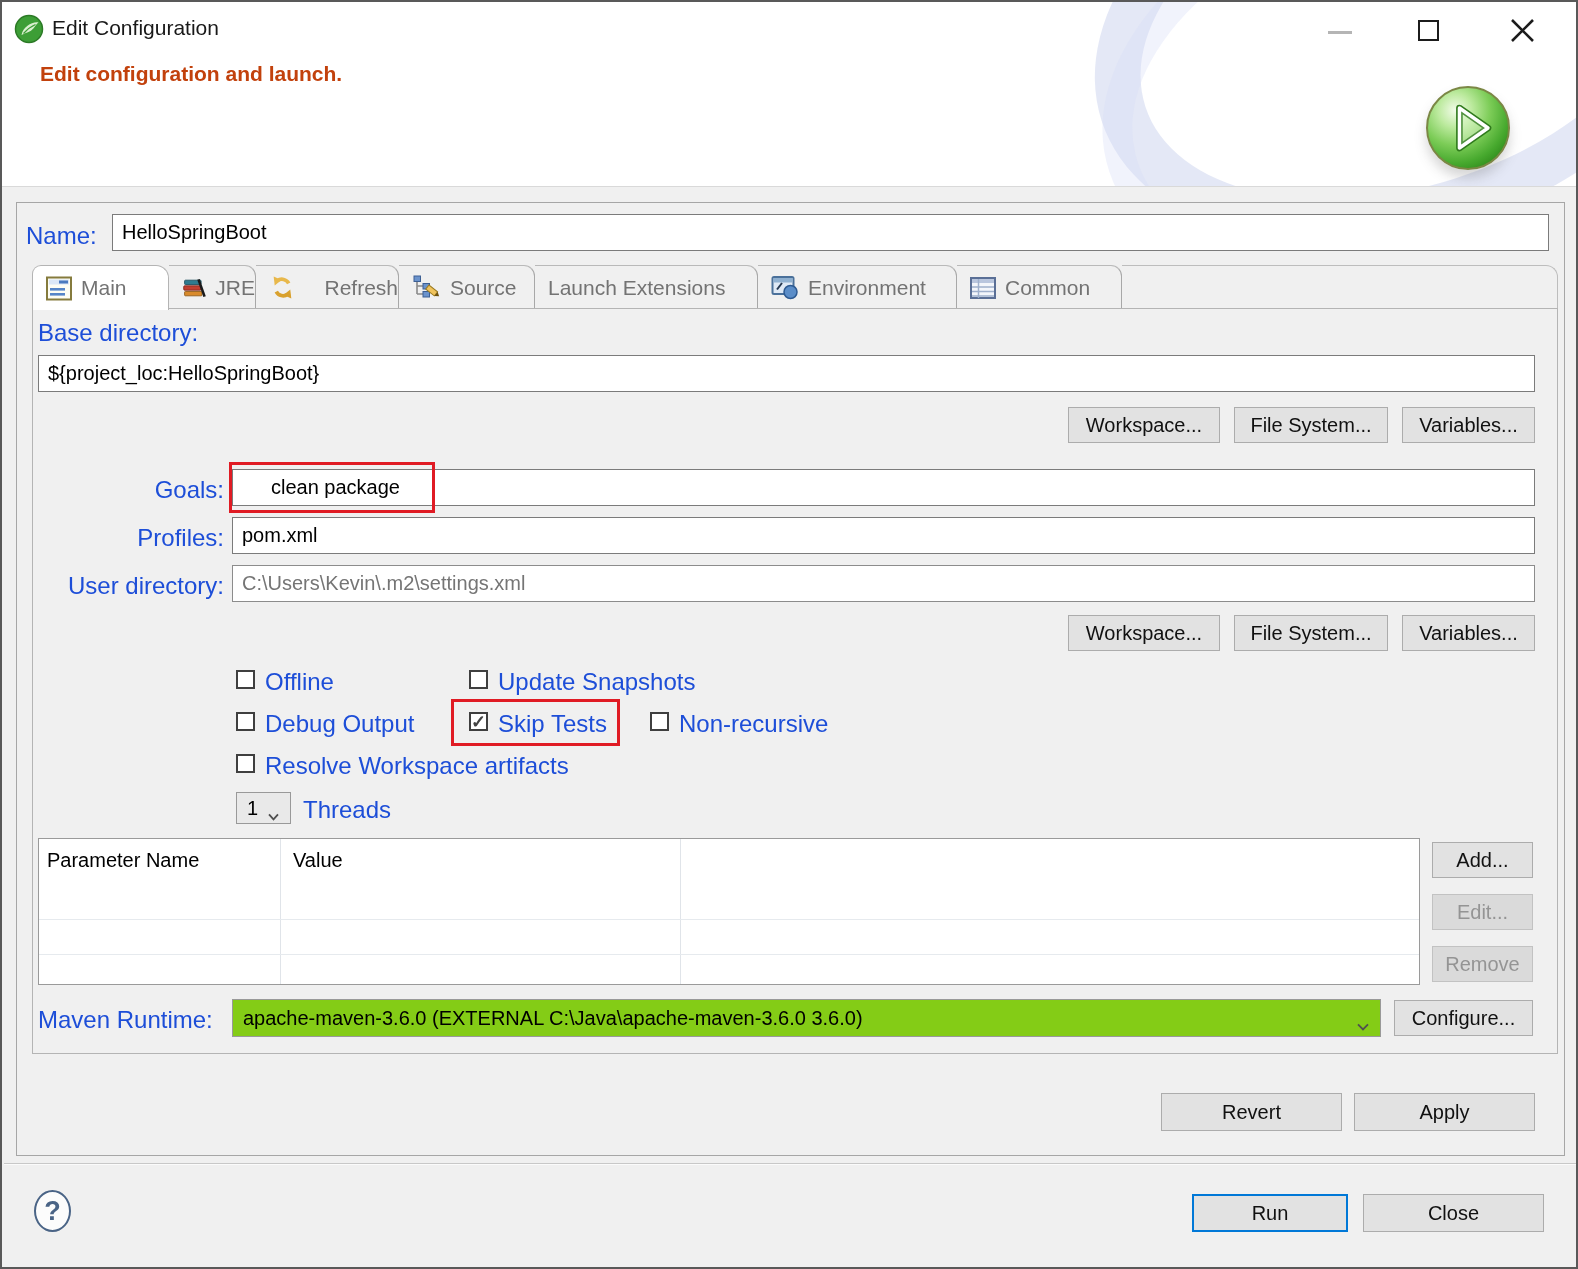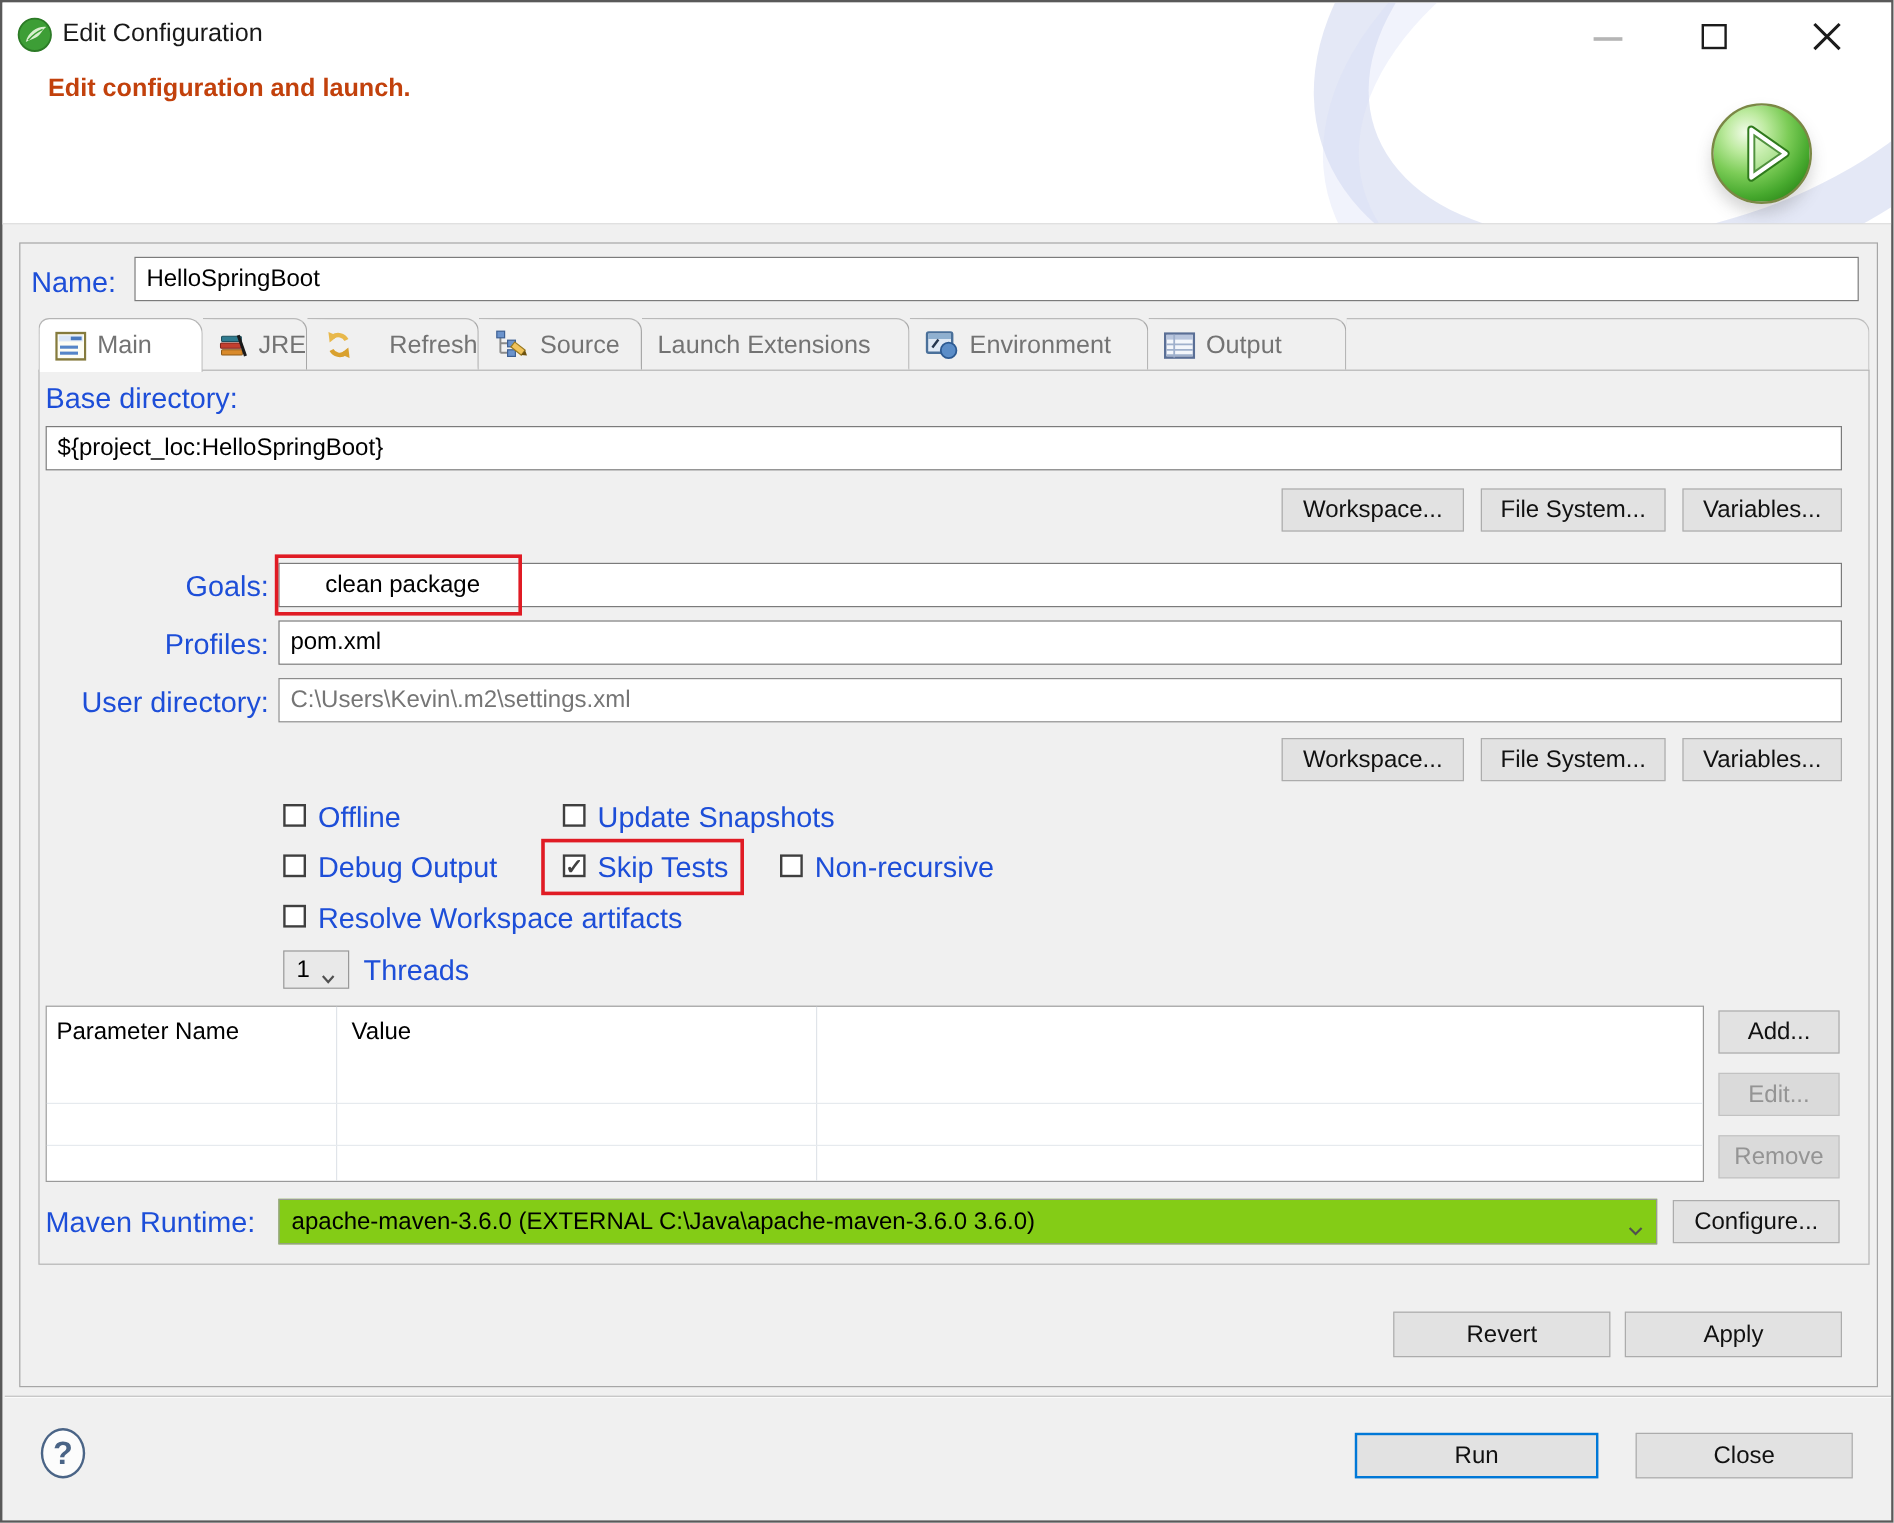--- a/index.html
+++ b/index.html
@@ -166,21 +166,21 @@
     <span>Environment</span>
   </div>
 
   <div class="tab" style="left:955px;width:165px;">
     <svg width="26" height="24" viewBox="0 0 26 24">
       <rect x="1" y="2" width="24" height="20" fill="#f3f6fb" stroke="#5a6f96" stroke-width="2"></rect>
       <rect x="2" y="3" width="22" height="4" fill="#b9c6de"></rect>
       <path d="M2 11 H24 M2 15.5 H24 M2 20 H24" stroke="#9fb0cc" stroke-width="1.5"></path>
       <path d="M8.5 3 V22" stroke="#9fb0cc" stroke-width="1.5"></path>
     </svg>
-    <span>Output</span>
+    <span>Common</span>
   </div>
 
   <div class="tab-pane"></div>
 
   <div class="lbl" style="left:36px;top:317px;">Base directory:</div>
   <div class="tbox" style="left:36px;top:353px;width:1497px;height:37px;">${project_loc:HelloSpringBoot}</div>
 
   <div class="btn" style="left:1066px;top:405px;width:152px;height:36px;">Workspace...</div>
   <div class="btn" style="left:1232px;top:405px;width:154px;height:36px;">File System...</div>
   <div class="btn" style="left:1400px;top:405px;width:133px;height:36px;">Variables...</div>
@@ -254,16 +254,16 @@
   </div>
   <div class="btn" style="left:1392px;top:998px;width:139px;height:36px;">Configure...</div>
 
   <div class="btn" style="left:1159px;top:1091px;width:181px;height:38px;">Revert</div>
   <div class="btn" style="left:1352px;top:1091px;width:181px;height:38px;">Apply</div>
 
   <div class="separator"></div>
   <div class="help-circle">
     <span>?</span>
   </div>
-  <div class="btn default" style="left:1127px;top:1192px;width:203px;height:38px;">Run</div>
+  <div class="btn default" style="left:1190px;top:1192px;width:156px;height:38px;">Run</div>
   <div class="btn" style="left:1361px;top:1192px;width:181px;height:38px;">Close</div>
 
 </div>
 
 </body></html>

